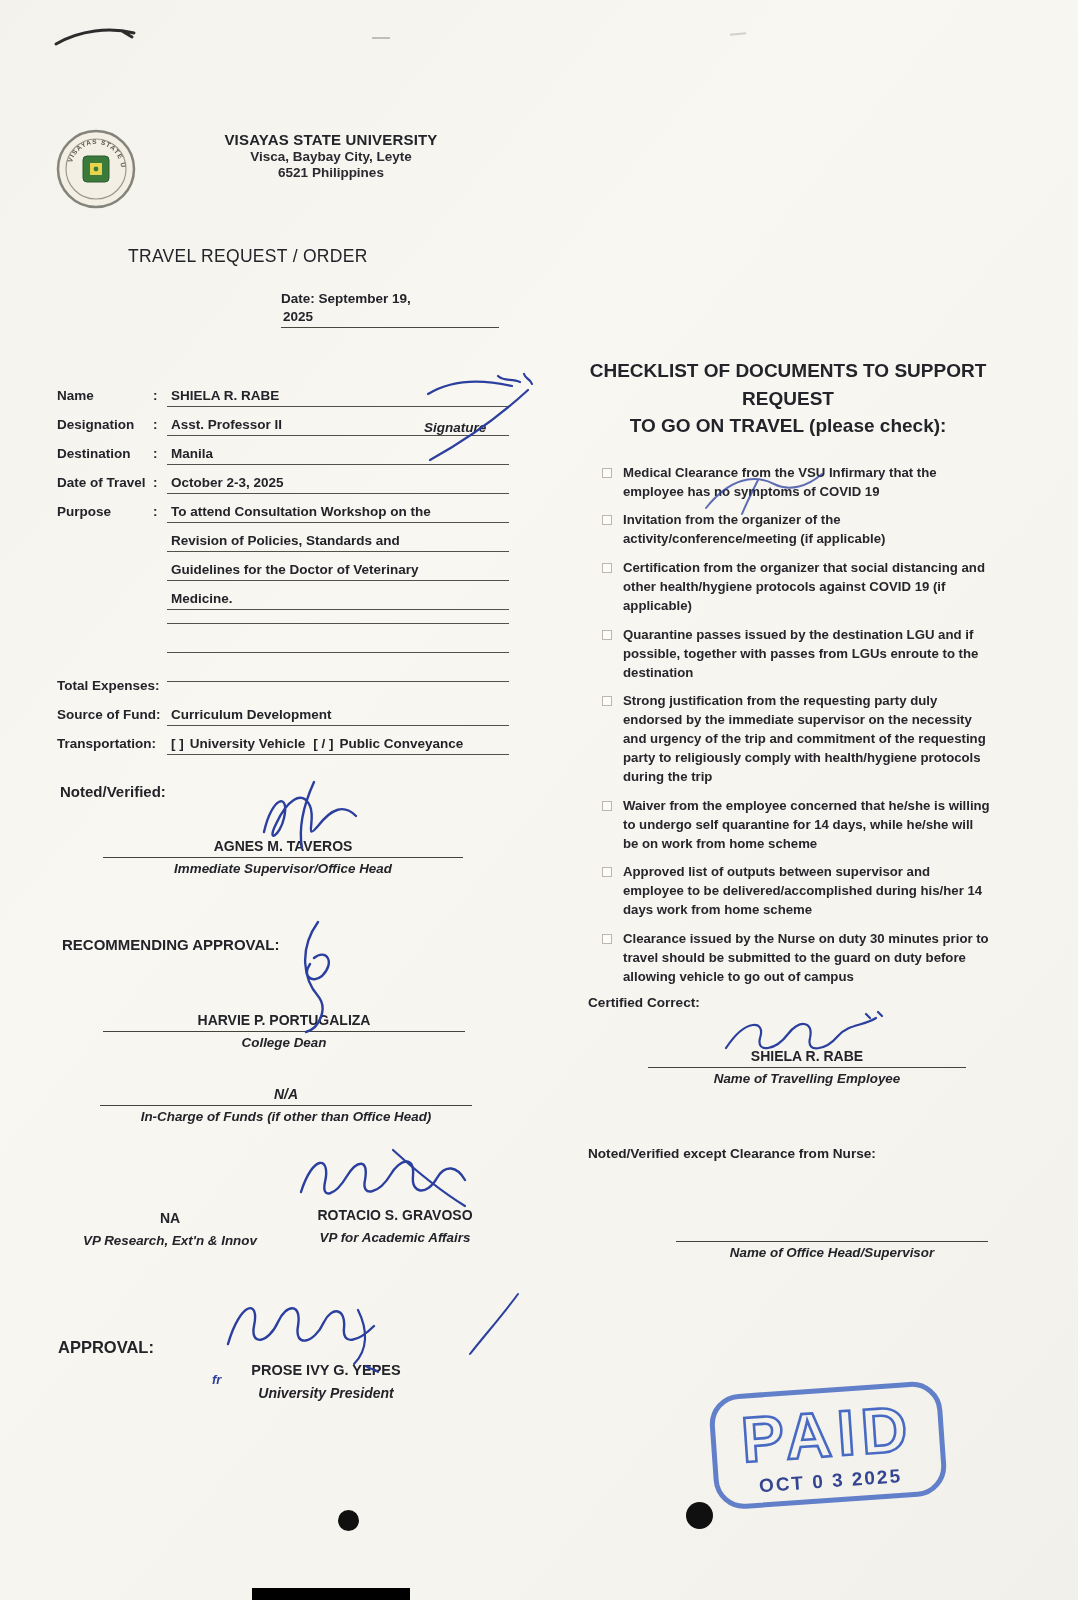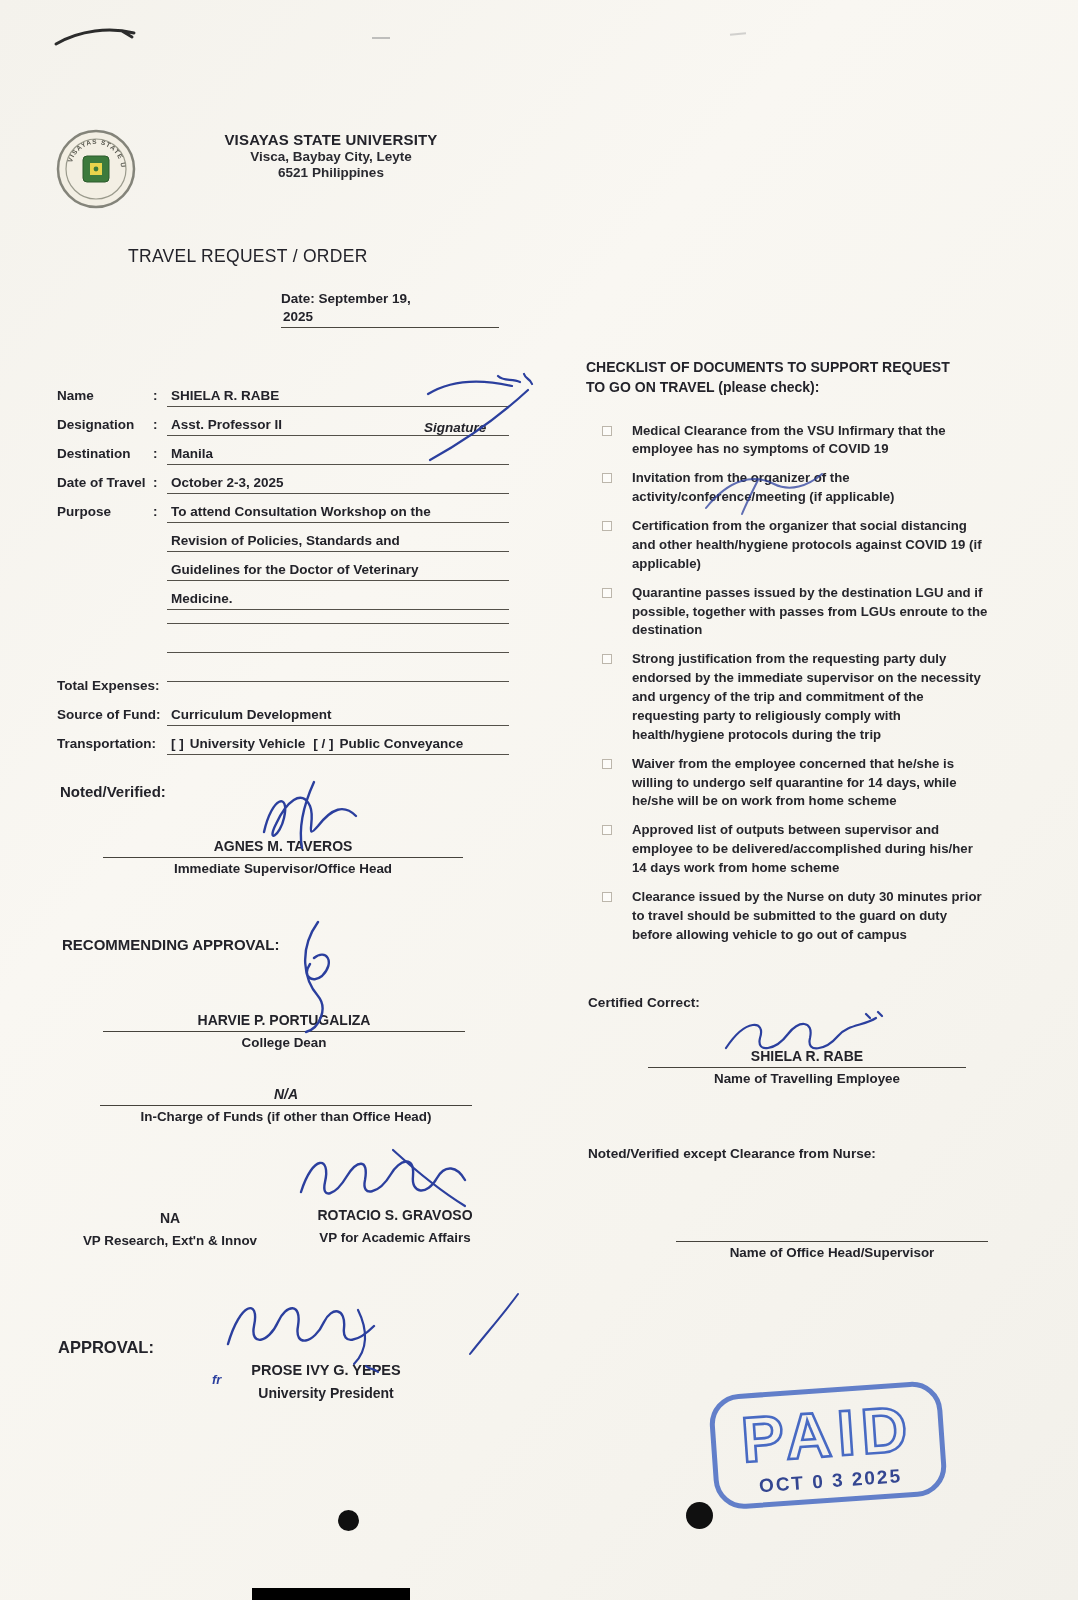--- a/index.html
+++ b/index.html
@@ -26,26 +26,26 @@
   .fvalue{flex:1;border-bottom:1.3px solid #54514a;padding:0 2px 3px 4px;white-space:nowrap}
   .tbox{margin-right:6px}
   .tlabel1{margin-right:8px}
 
   .sig-label{left:424px;top:420px;font-size:13.5px;font-weight:700;font-style:italic}
 
   .seclabel{font-size:15px;font-weight:700}
   .sigblock{position:absolute;text-align:center;font-weight:700}
   .signame{display:block;font-size:14px;border-bottom:1.4px solid #46433c;padding-bottom:3px;min-height:20px}
   .signame.noline{border-bottom:none}
-  .sigrole{display:block;font-size:13.4px;margin-top:3px}
+  .sigrole{display:block;font-size:13.4px;font-style:italic;margin-top:3px}
 
   .chk{left:586px;top:357px;width:404px}
-  .chk-title{text-align:left;font-size:14px;font-weight:700;line-height:1.45}
+  .chk-title{text-align:center;font-size:19px;font-weight:700;line-height:1.45}
   .chk-items{margin-top:24px;display:flex;flex-direction:column;gap:10px;padding-left:16px}
-  .chk-item{display:flex;gap:20px}
+  .chk-item{display:flex;gap:11px}
   .cbx{width:10px;height:10px;border:1.5px solid #bcb6ab;background:#fdfcf9;flex:none;margin-top:4px}
   .ctext{font-size:13.2px;font-weight:700;line-height:1.43;color:#26262c}
 
   .small-bold{font-size:13.6px;font-weight:700}
 
   .ink{position:absolute;pointer-events:none}
   .stamp{left:706px;top:1374px;transform:rotate(-4deg);opacity:.92}
 
   .dot{position:absolute;border-radius:50%;background:#101010}
   .bar{position:absolute;background:#000}

